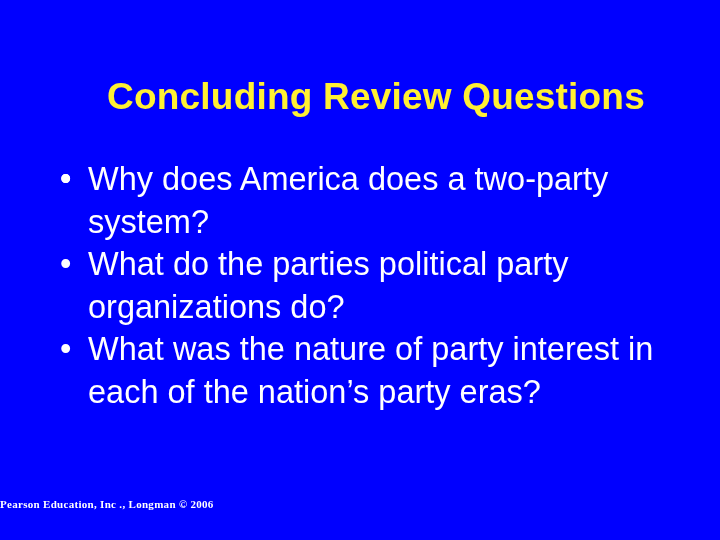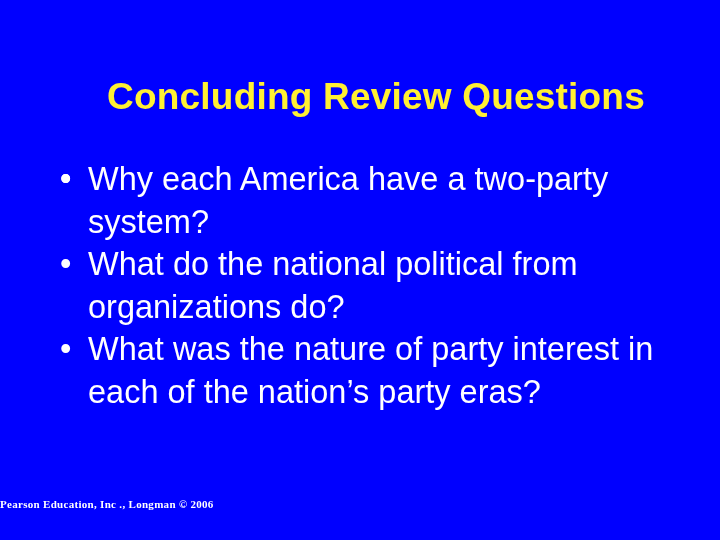--- a/index.html
+++ b/index.html
@@ -83,25 +83,25 @@
 <div id="slide">
 
   <div id="slide-title">Concluding Review Questions</div>
 
   <ul id="bullet-list">
     <li>
       <span class="bullet-mark">•</span>
     </li>
     <li>
       <span class="bullet-mark">•</span>
-      <span class="bullet-text">Why each America have a two-party system?</span>
+      <span class="bullet-text">Why does America does a two-party system?</span>
     </li>
     <li>
       <span class="bullet-mark">•</span>
-      <span class="bullet-text">What do the national political from organizations do?</span>
+      <span class="bullet-text">What do the parties political party organizations do?</span>
     </li>
     <li>
       <span class="bullet-mark">•</span>
       <span class="bullet-text">What was the nature of party interest in each of the nation’s party eras?</span>
     </li>
   </ul>
 
   <div id="footer-note">Pearson Education, Inc ., Longman © 2006</div>
 
 </div>

